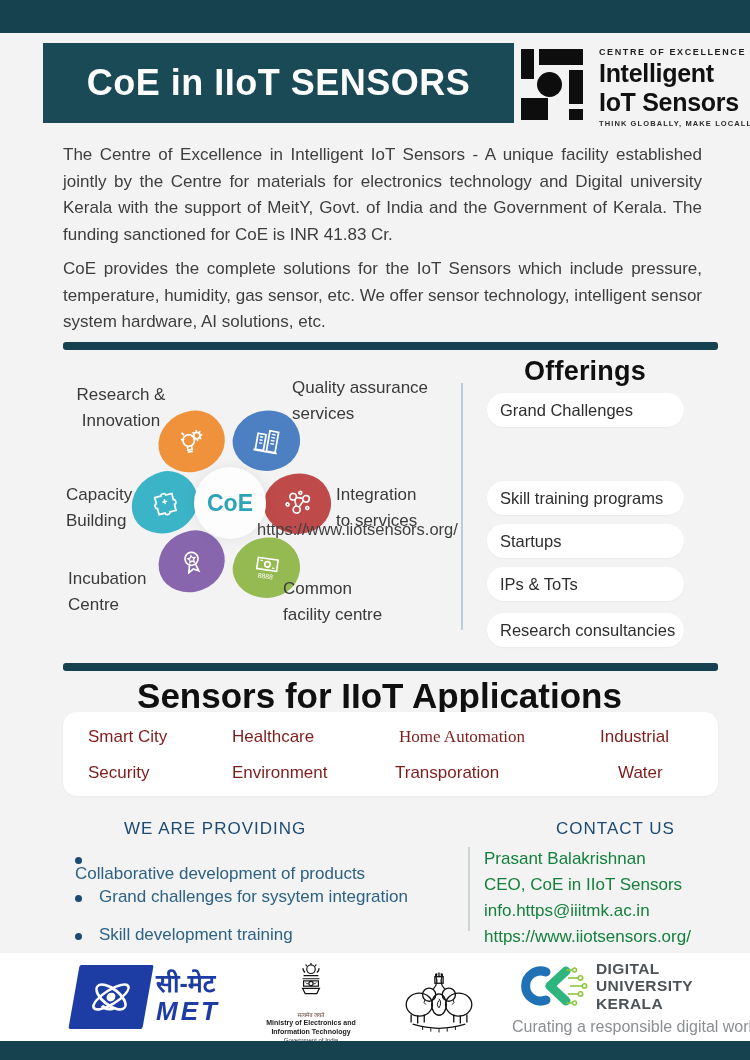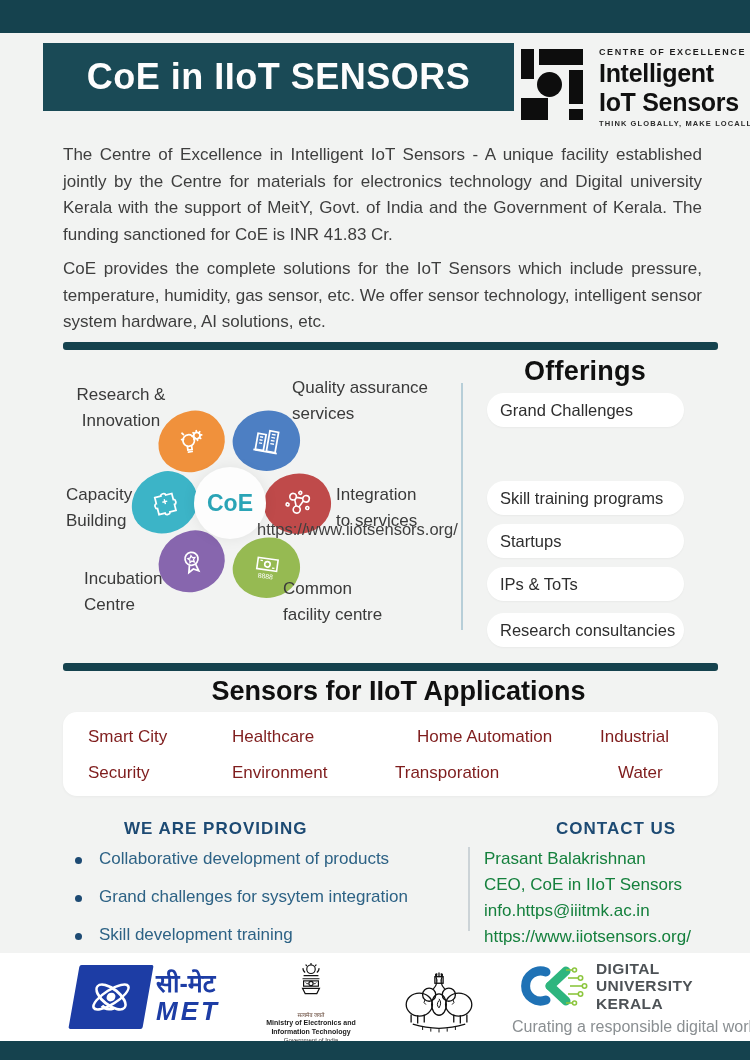--- a/index.html
+++ b/index.html
@@ -8,21 +8,21 @@
   .page {
     position:relative; width:750px; height:1060px; margin:0 auto;
     background:#f2f3f2; overflow:hidden;
   }
   .bar { position:absolute; left:0; width:750px; background:#15424e; }
   .topbar { top:0; height:33px; }
   .bottombar { top:1041px; height:19px; }
 
   
   .titleblock {
-    position:absolute; left:43px; top:43px; width:471px; height:68px;
+    position:absolute; left:43px; top:43px; width:471px; height:80px;
     background:#1a4a56; display:flex; align-items:center; justify-content:center;
   }
   .titleblock h1 { color:#fdfdfd; font-size:36px; font-weight:800; letter-spacing:.5px; }
 
   .logo { position:absolute; left:521px; top:47px; width:224px; height:76px; }
   .logomark { position:absolute; left:0; top:2px; width:66px; height:71px; }
   .logomark .blk { position:absolute; background:#0d0d0d; }
   .m1 { left:0; top:0; width:13px; height:30px; }
   .m2 { left:18px; top:0; width:44px; height:16px; }
   .m3 { left:16px; top:23px; width:25px; height:25px; border-radius:50%; }
@@ -64,53 +64,53 @@
     background:#fdfdfd; box-shadow:0 0 14px rgba(0,0,0,.07);
     display:flex; align-items:center; justify-content:center;
   }
   .coe-circle span { color:#2aa4b6; font-size:23px; font-weight:800; }
 
   .dlabel { position:absolute; font-size:17px; line-height:1.5; color:#3a3a3a; }
   .l-ri  { left:62px;  top:382px; width:118px; text-align:center; }
   .l-qa  { left:292px; top:375px; }
   .l-cb  { left:66px;  top:482px; }
   .l-int { left:336px; top:482px; }
-  .l-inc { left:84px;  top:566px; }
+  .l-inc { left:68px;  top:566px; }
   .l-cf  { left:283px; top:576px; }
   .diag-url { position:absolute; left:257px; top:520px; font-size:16.5px; color:#3f3f3f; }
 
   
   .vline-offerings { position:absolute; left:461px; top:383px; width:2px; height:247px; background:#b7ced8; }
   .offer-title { position:absolute; left:480px; top:356px; width:210px; text-align:center;
     font-size:27px; font-weight:800; color:#101010; letter-spacing:.2px; }
   .pill {
     position:absolute; left:487px; width:197px; height:34px; background:#ffffff;
     border-radius:17px; font-size:16.5px; color:#2e2e2e;
     display:flex; align-items:center; padding-left:13px; white-space:nowrap;
     box-shadow:0 1px 2px rgba(0,0,0,.04);
   }
   .pill1{top:393px;} .pill2{top:437px;} .pill3{top:481px;}
   .pill4{top:524px;} .pill5{top:567px;} .pill6{top:613px;}
 
   
-  .apps-title { position:absolute; left:71px; top:676px; width:655px; text-align:center;
-    font-size:27px; font-weight:800; color:#101010; }
+  .apps-title { position:absolute; left:52px; top:676px; width:655px; text-align:center;
+    font-size:35px; font-weight:800; color:#101010; }
   .apps-card { position:absolute; left:63px; top:712px; width:655px; height:84px;
     background:#ffffff; border-radius:14px; box-shadow:0 1px 3px rgba(0,0,0,.04); }
   .app-item { position:absolute; font-size:17px; color:#7f1d1d; white-space:nowrap; }
 
   
-  .col-title { position:absolute; font-size:17px; font-weight:700; letter-spacing:1px;
+  .col-title { position:absolute; font-size:17px; font-weight:400; letter-spacing:1px;
     color:#1d4a73; }
   .prov-title { left:124px; top:819px; }
   .contact-title { left:520px; top:819px;margin-left:36px; }
   .bullet-row { position:absolute; left:75px; display:flex; align-items:flex-start; }
   .bullet-dot { width:7px; height:7px; border-radius:50%; background:#1d4a73; margin:8px 17px 0 0; flex:none; }
   .bullet-text { font-size:17px; color:#2d6285; white-space:nowrap; }
-  .br1{top:849px;} .br2{top:887px;} .br3{top:925px;}
+  .br1{top:849px;flex-direction:column;} .br2{top:887px;} .br3{top:925px;}
   .vline-contact { position:absolute; left:468px; top:847px; width:2px; height:84px; background:#ccd3d7; }
   .contact-line { position:absolute; left:484px; font-size:17px; color:#15803d; white-space:nowrap; }
   .cl1{top:849px;} .cl2{top:875px;} .cl3{top:901px;} .cl4{top:927px;}
 
   
   .footer-strip { position:absolute; left:0; top:953px; width:750px; height:88px; background:#ffffff; }
 
   .cmet { position:absolute; left:74px; top:965px; display:flex; align-items:center; }
   .cmet-box { width:74px; height:64px; background:#1d3da5; transform:skewX(-10deg);
     display:flex; align-items:center; justify-content:center; border-radius:2px; }
@@ -255,21 +255,21 @@
   <div class="pill pill4">Startups</div>
   <div class="pill pill6">Research consultancies</div>
   <div class="pill pill5">IPs &amp; ToTs</div>
 
   <div class="hr-teal hr2"></div>
 
   <div class="apps-title">Sensors for IIoT Applications</div>
   <div class="apps-card"></div>
   <span class="app-item" style="left:88px;  top:727px;">Smart City</span>
   <span class="app-item" style="left:232px; top:727px;">Healthcare</span>
-  <span class="app-item" style="left:417px; top:727px;">Home Automation</span>
+  <span class="app-item" style="left:399px; top:727px;font-family:Liberation Serif, serif;">Home Automation</span>
   <span class="app-item" style="left:600px; top:727px;">Industrial</span>
   <span class="app-item" style="left:88px;  top:763px;">Security</span>
   <span class="app-item" style="left:232px; top:763px;">Environment</span>
   <span class="app-item" style="left:395px; top:763px;">Transporation</span>
   <span class="app-item" style="left:618px; top:763px;">Water</span>
 
   <div class="col-title prov-title">WE ARE PROVIDING</div>
   <div class="bullet-row br1">
     <span class="bullet-dot"></span>
     <span class="bullet-text">Collaborative development of products</span>

